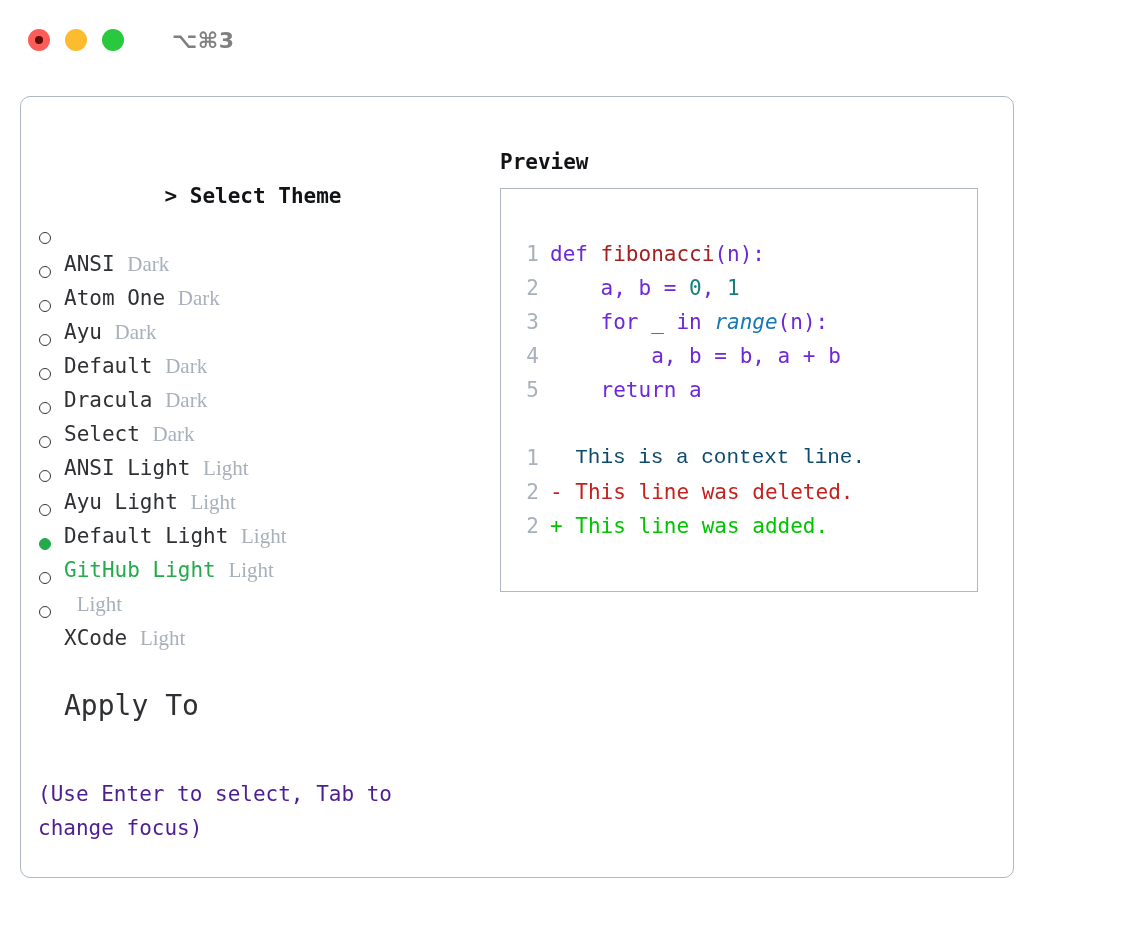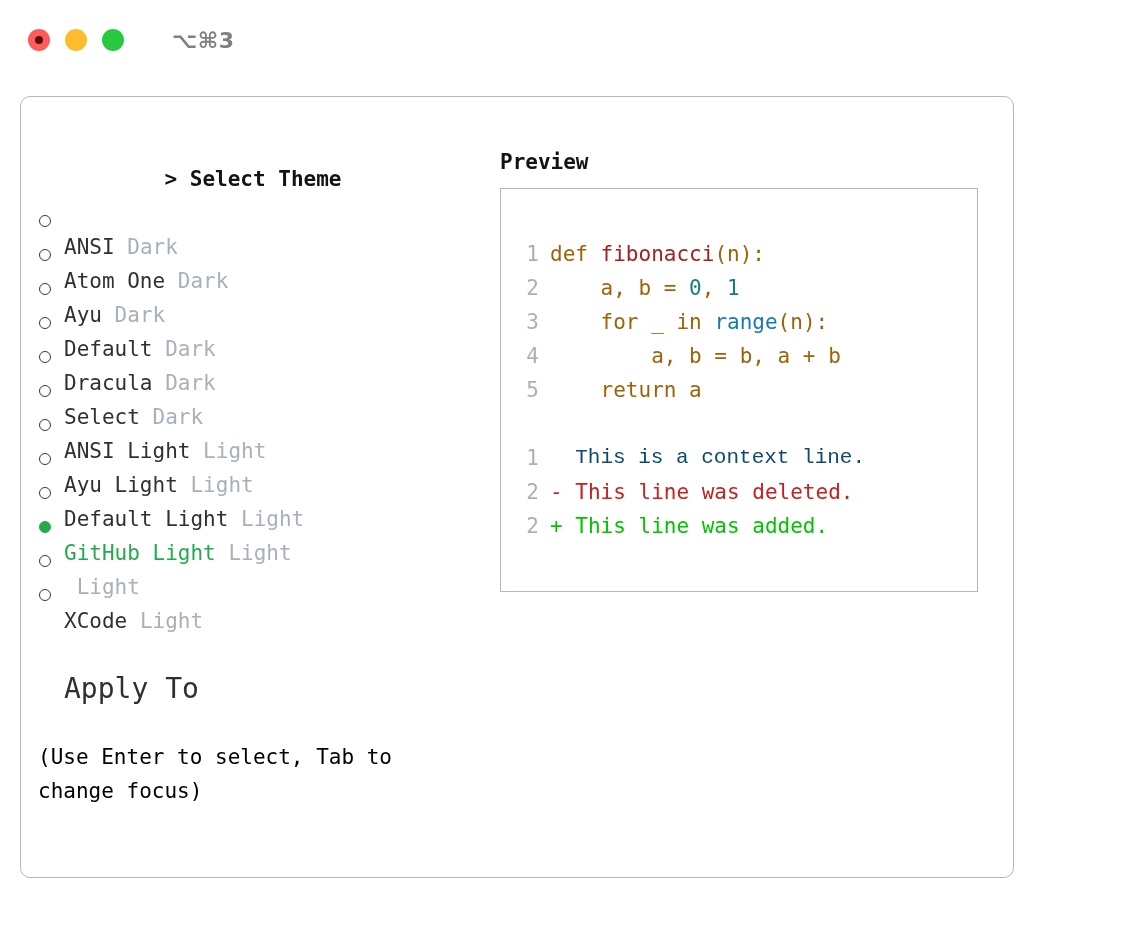--- a/index.html
+++ b/index.html
@@ -76,21 +76,21 @@
   }
   .panel-inner {
     position: relative;
     width: 100%;
     height: 100%;
   }
   
   .left-col {
     position: absolute;
     left: 17px;
-    top: 31px;
+    top: 48px;
     width: 440px;
   }
   .section-title {
     font-weight: bold;
     color: #111316;
     font-size: 21px;
     line-height: 34px;
     white-space: pre;
     font-family: "DejaVu Sans Mono", "Liberation Mono", monospace;
   }
@@ -121,27 +121,27 @@
   .bullet.off i {
     border: 1.6px solid #33363a;
     background: transparent;
   }
   .bullet.on i {
     background: #22aa4b;
     border: 1.6px solid #22aa4b;
   }
   .label      { color: #2e3033; }
   .label.sel  { color: #22aa4b; }
-  .tag        { color: #a8b0bb; }
+  .tag        { color: #a8b0bb; font-family: Liberation Serif, serif; }
   .hint {
-    margin-top: 34px;
-    font-family: "DejaVu Sans Mono", "Liberation Mono", monospace;
-    font-size: 21px;
-    line-height: 34px;
-    color: #000000;
+    margin-top: 54px;
+    font-family: "DejaVu Sans Mono", "Liberation Mono", monospace;
+    font-size: 21px;
+    line-height: 34px;
+    color: #4c1d95;
     width: 410px;
   }
   .spacer { height: 34px; }
   .indent-title {
     padding-left: 26px;
     font-family: "DejaVu Sans Mono", "Liberation Mono", monospace;
     font-size: 28px;
     line-height: 34px;
     color: #2e3033;
     white-space: pre;
@@ -177,24 +177,24 @@
     white-space: pre;
     display: flex;
   }
   .lineno {
     color: #a8b0bb;
     width: 22px;
     flex: 0 0 22px;
     text-align: right;
     margin-right: 11px;
   }
-  .code-text { color: #a16207; }
+  .code-text { color: #6d28d9; }
   .tok-fn    { color: #a4201f; text-align: center; }
   .tok-num   { color: #197d7d; }
-  .tok-call  { color: #1579b8; }
+  .tok-call  { color: #1579b8; font-style: italic; }
   .diff-ctx  { color: #0c4a6e; font-family: Liberation Mono, monospace; }
   .diff-del  { color: #c5221f; }
   .diff-add  { color: #00c400; }
   .blank-line { height: 34px; }
 </style>
 </head>
 <body>
 
 <div class="window">
 

